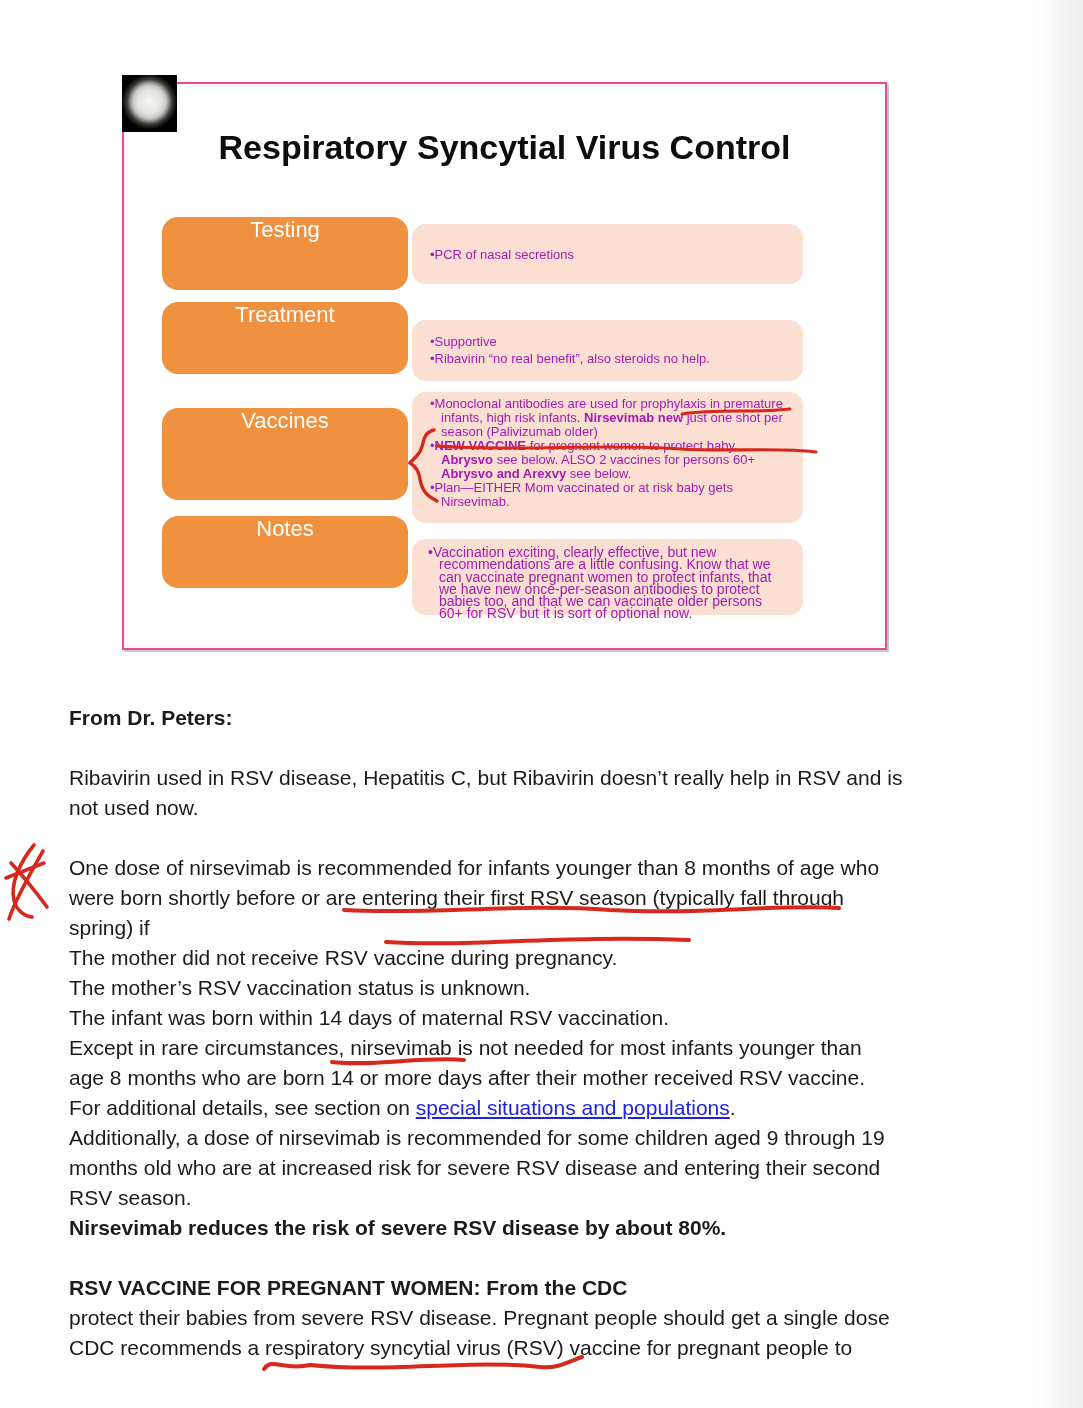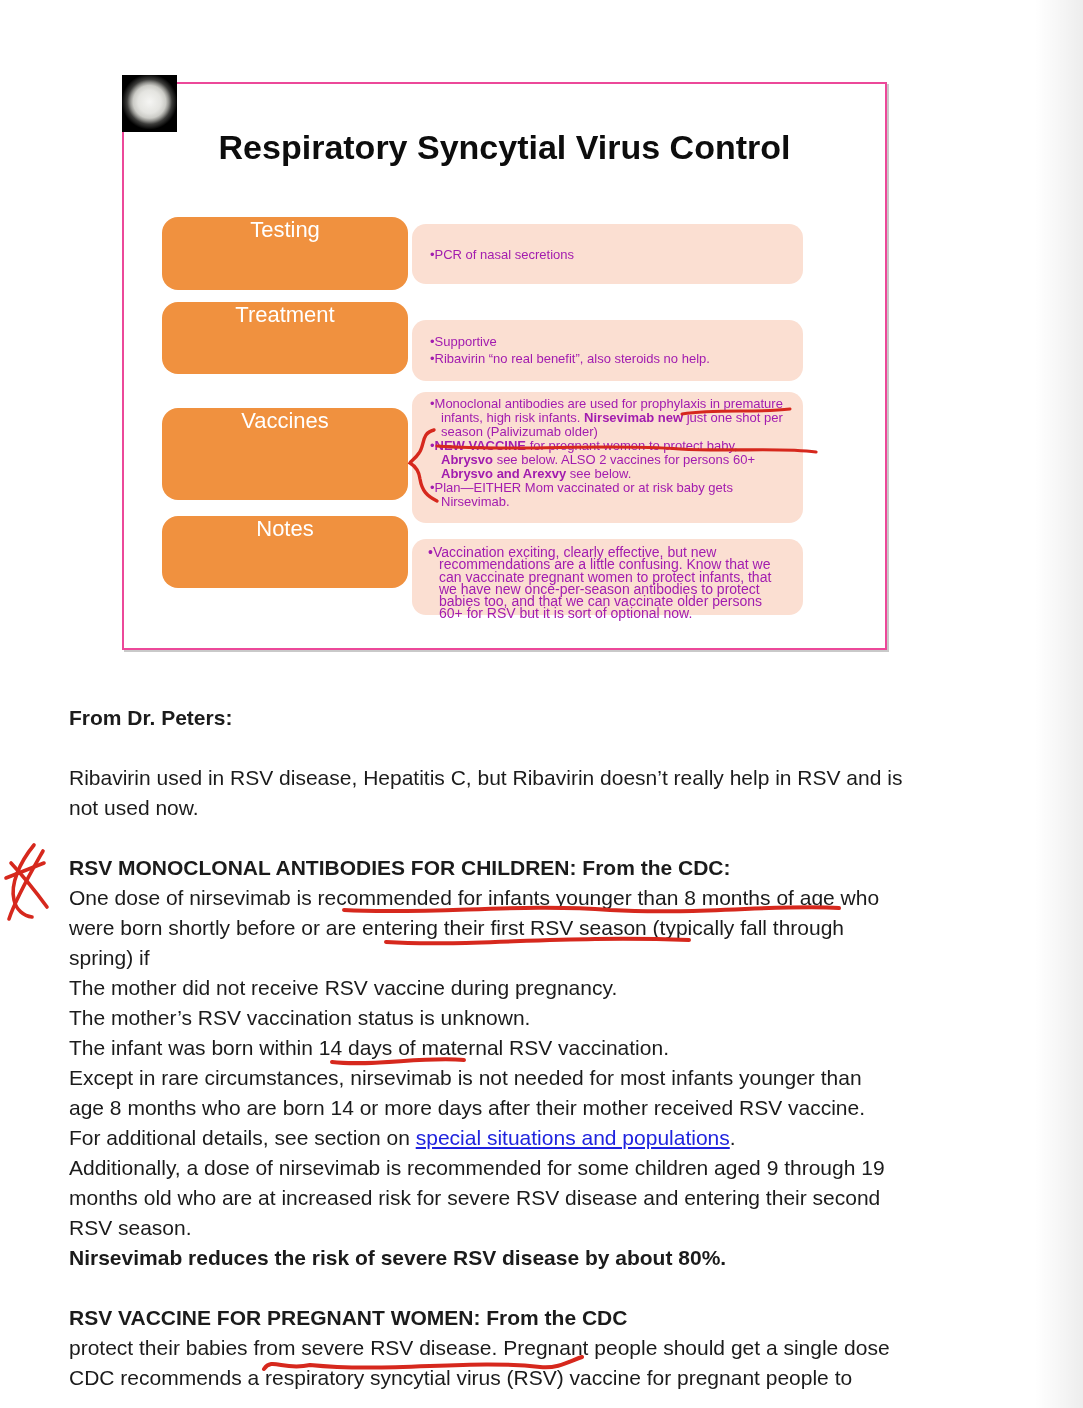--- a/index.html
+++ b/index.html
@@ -97,21 +97,20 @@
     <div class="bullet">•Vaccination exciting, clearly effective, but new recommendations are a little confusing. Know that we can vaccinate pregnant women to protect infants, that we have new once-per-season antibodies to protect babies too, and that we can vaccinate older persons 60+ for RSV but it is sort of optional now.</div>
   </div>
 </div>
 
 <div class="body-text" id="body-text">
     <div class="bline bold">From Dr. Peters:</div>
     <div class="bline">&nbsp;</div>
     <div class="bline">Ribavirin used in RSV disease, Hepatitis C, but Ribavirin doesn’t really help in RSV and is</div>
     <div class="bline">not used now.</div>
     <div class="bline">&nbsp;</div>
-    <div class="bline bold">RSV MONOCLONAL ANTIBODIES FOR CHILDREN: From the CDC:</div>
     <div class="bline">One dose of nirsevimab is recommended for infants younger than 8 months of age who</div>
     <div class="bline">were born shortly before or are entering their first RSV season (typically fall through</div>
     <div class="bline">spring) if</div>
     <div class="bline">The mother did not receive RSV vaccine during pregnancy.</div>
     <div class="bline">The mother’s RSV vaccination status is unknown.</div>
     <div class="bline">The infant was born within 14 days of maternal RSV vaccination.</div>
     <div class="bline">Except in rare circumstances, nirsevimab is not needed for most infants younger than</div>
     <div class="bline">age 8 months who are born 14 or more days after their mother received RSV vaccine.</div>
     <div class="bline"><span>For additional details, see section on </span><span class="link">special situations and populations</span><span>.</span></div>
     <div class="bline">Additionally, a dose of nirsevimab is recommended for some children aged 9 through 19</div>

